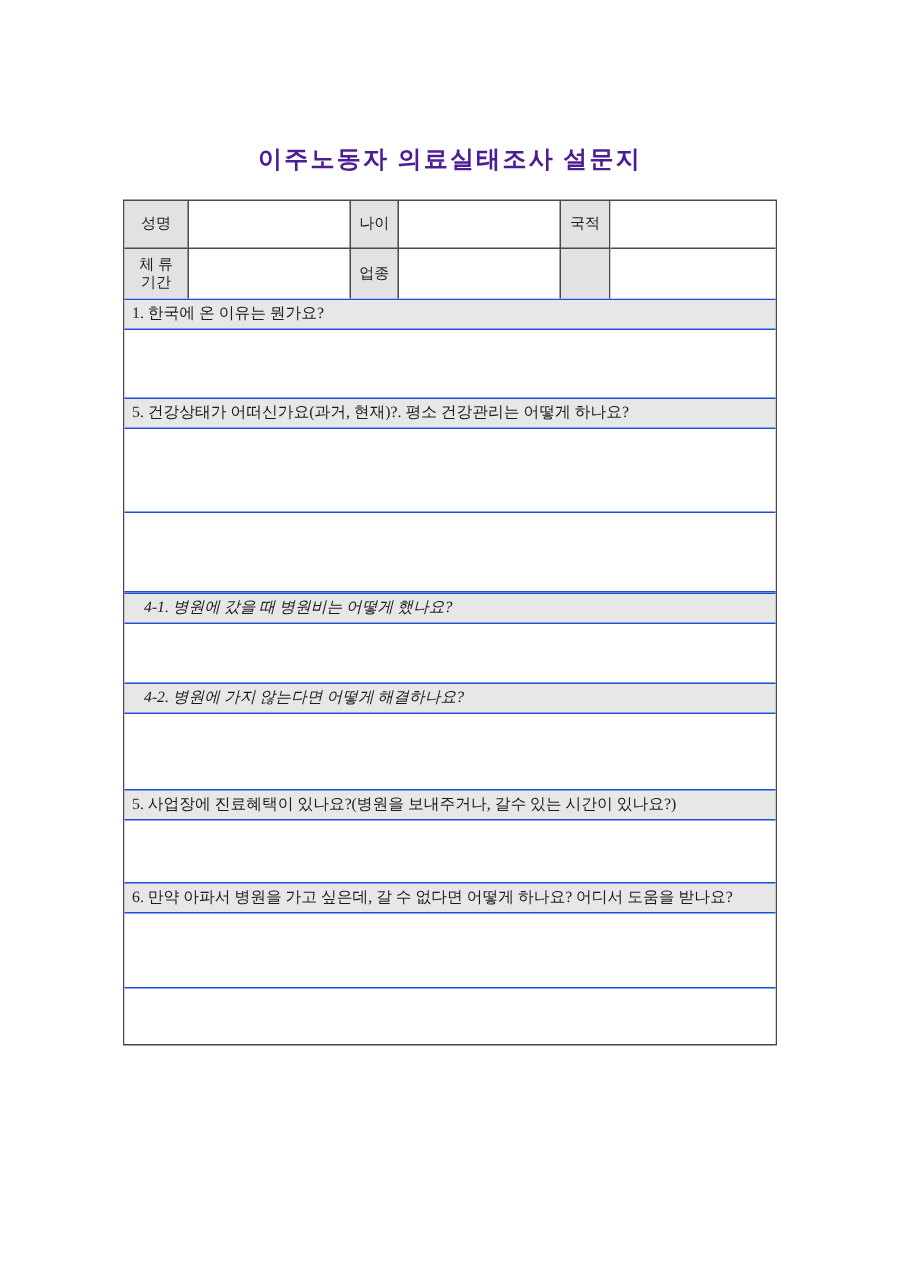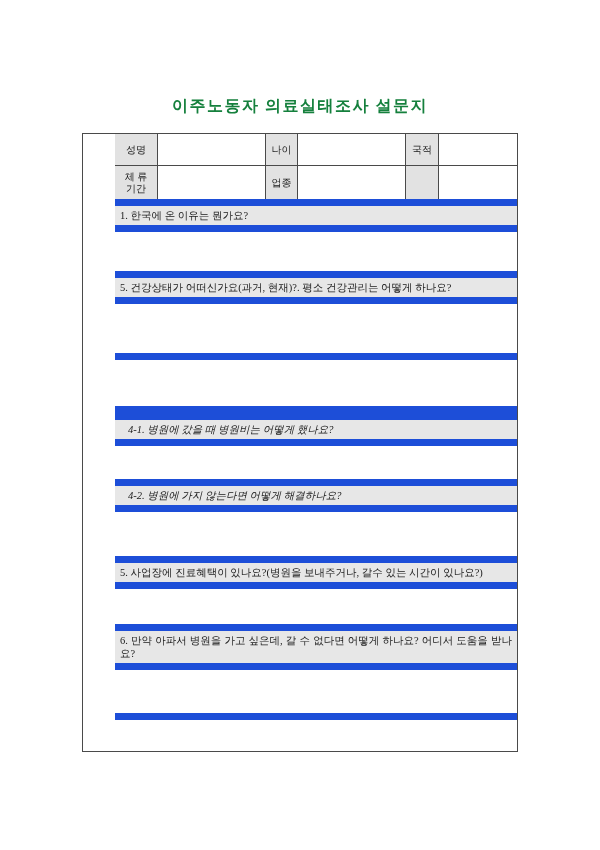--- a/index.html
+++ b/index.html
@@ -11,31 +11,30 @@
     position: relative;
     overflow: hidden;
   }
   .page { width: 600px; height: 850px; padding-top: 96px; }
 
   .doc-title {
     text-align: center;
     font-size: 16px;
     font-weight: bold;
     letter-spacing: 1.5px;
-    color: #15803d;
+    color: #4c1d95;
     margin-bottom: 16px;
   }
 
   .form {
     width: 436px;
     margin: 0 auto;
     border: 1px solid #4a4a4a;
-    padding-left: 32px;
   }
-  .form > div { border-top: 7px solid #1d4ed8; }
+  .form > div { border-top: 1px solid #1d4ed8; }
   .form > div:first-child { border-top: none; }
 
   
   .info-grid {
     display: grid;
     grid-template-columns: 43px 108px 32px 108px 33px auto;
     grid-template-rows: 32px 33px;
   }
   .info-grid .cell { border-right: 1px solid #4a4a4a; }
   .info-grid .cell.rowend { border-right: none; }

